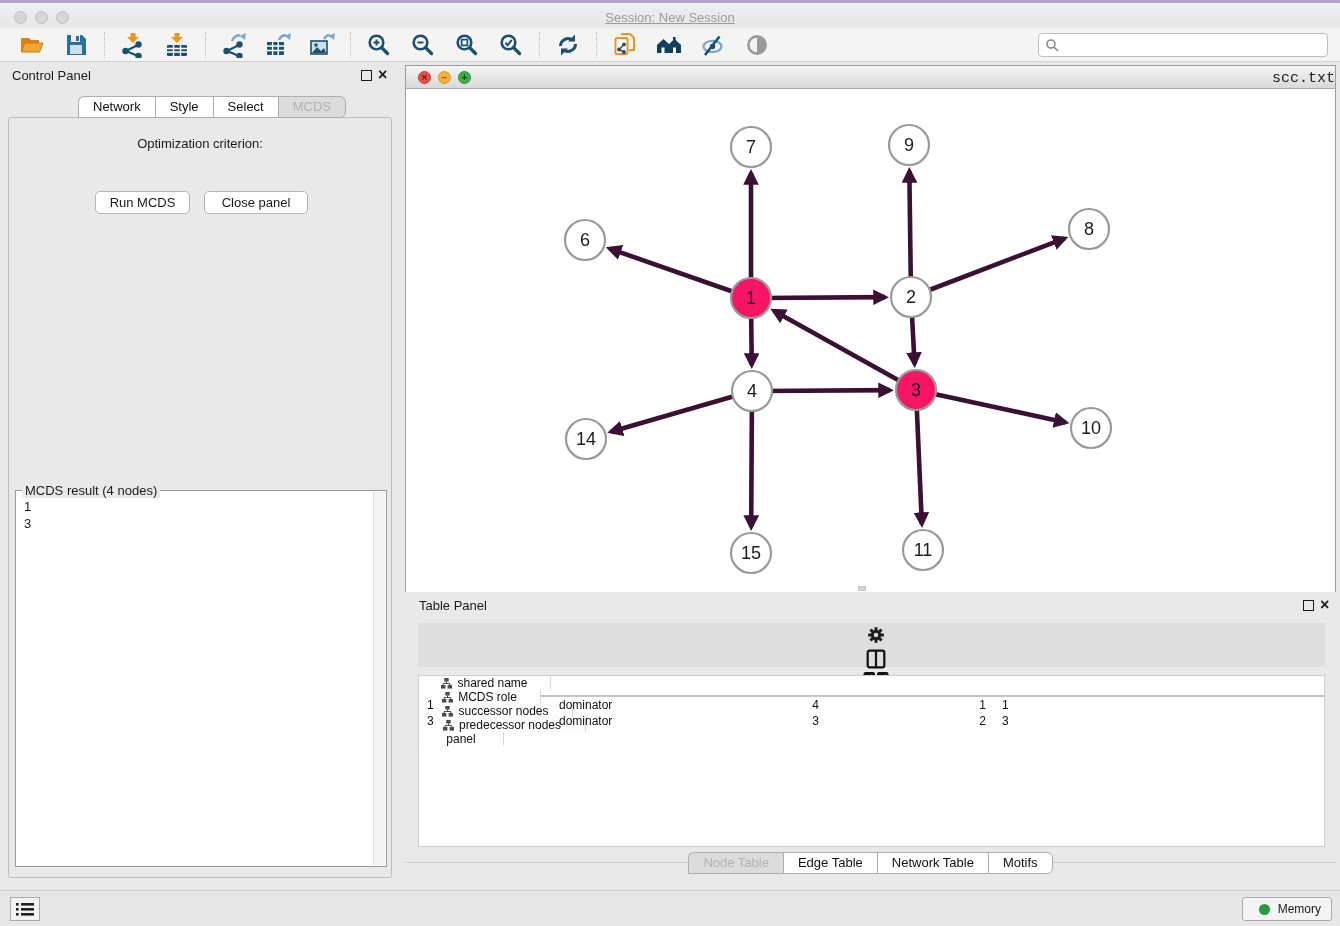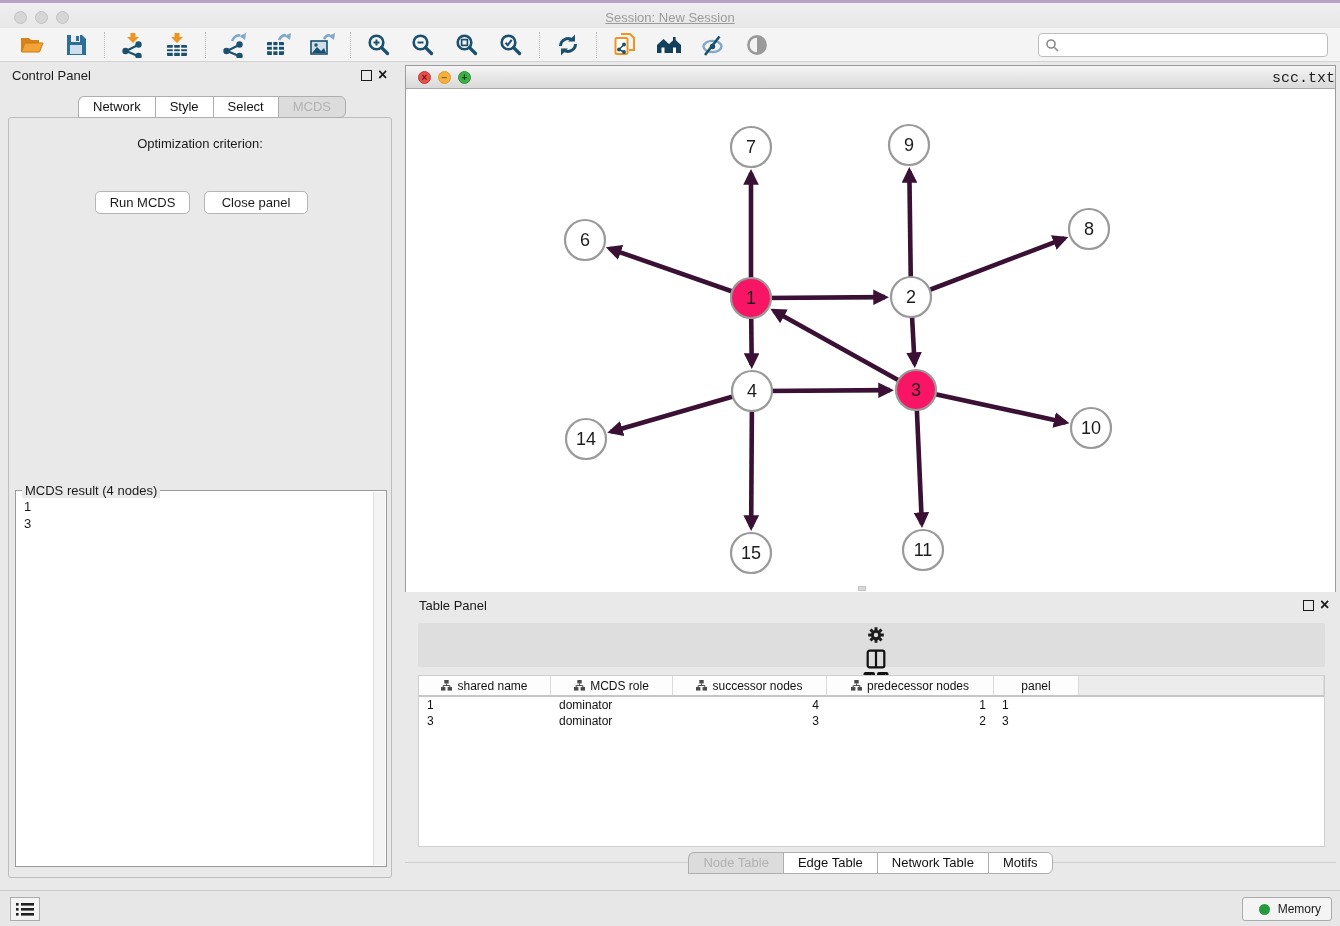--- a/index.html
+++ b/index.html
@@ -50,21 +50,21 @@
   #net-title { position:absolute; left:0; right:0; top:4px; text-align:right; font-size:15px; color:#1d1d1d;font-family:Liberation Mono, monospace; }
   #net-canvas { position:relative; width:929px; height:503px; background:#fff; }
   #graph-svg { position:absolute; left:0; top:0; }
   #net-split { position:absolute; left:452px; bottom:1px; width:8px; height:5px; background:#d8d8d8; border:1px solid #c4c4c4; }
 
   
   #table-panel { position:absolute; left:405px; top:595px; width:931px; height:295px; }
   #tp-toolbar { position:absolute; left:13px; top:28px; width:907px; height:44px; background:#dedede; border-radius:2px; display:flex; align-items:center;flex-direction:column; }
   .tpico { width:30px; height:28px; margin-left:8px; display:inline-flex; align-items:center; justify-content:center; }
   #tp-table { position:absolute; left:13px; top:80px; width:907px; height:172px; background:#fff; border:1px solid #cfcfcf; }
-  #tp-header { display:flex; height:21px; border-bottom:2px solid #c6c6c6; }
+  #tp-header { display:flex; height:21px; border-bottom:2px solid #c6c6c6;flex-direction:column; }
   .hcell { display:flex; align-items:center; justify-content:center; gap:5px; border-right:1px solid #dadada; font-size:12px; color:#111; background:#fdfdfd; }
   .hfill { flex:1; background:#ececec; }
   .trow { display:flex; height:16px; }
   .tcell { font-size:12px; color:#111; padding:1px 8px 0 8px; overflow:hidden; white-space:nowrap; }
   #tp-tabline { position:absolute; left:0; top:267px; width:931px; border-top:1px solid #cfcfcf; }
   #tp-tabs { position:absolute; left:0; right:0; top:257px; display:flex; justify-content:center; height:23px; }
 
   
   #statusbar { position:absolute; left:0; top:890px; width:1340px; height:36px; background:#e7e7e7; border-top:1px solid #cdcdcd; }
   #status-list-btn { position:absolute; left:10px; top:6px; width:30px; height:24px; background:#f4f4f4; border:1px solid #ababab; display:flex; align-items:center; justify-content:center; }

